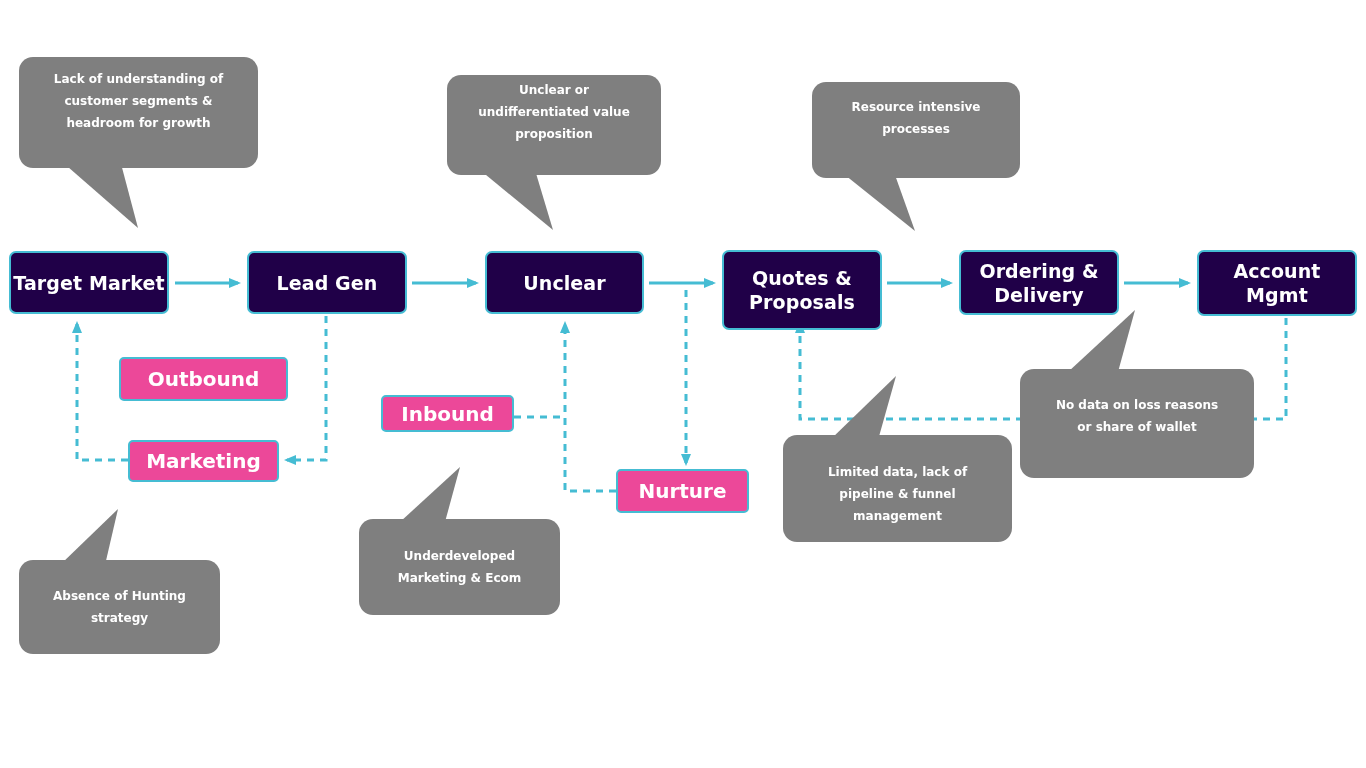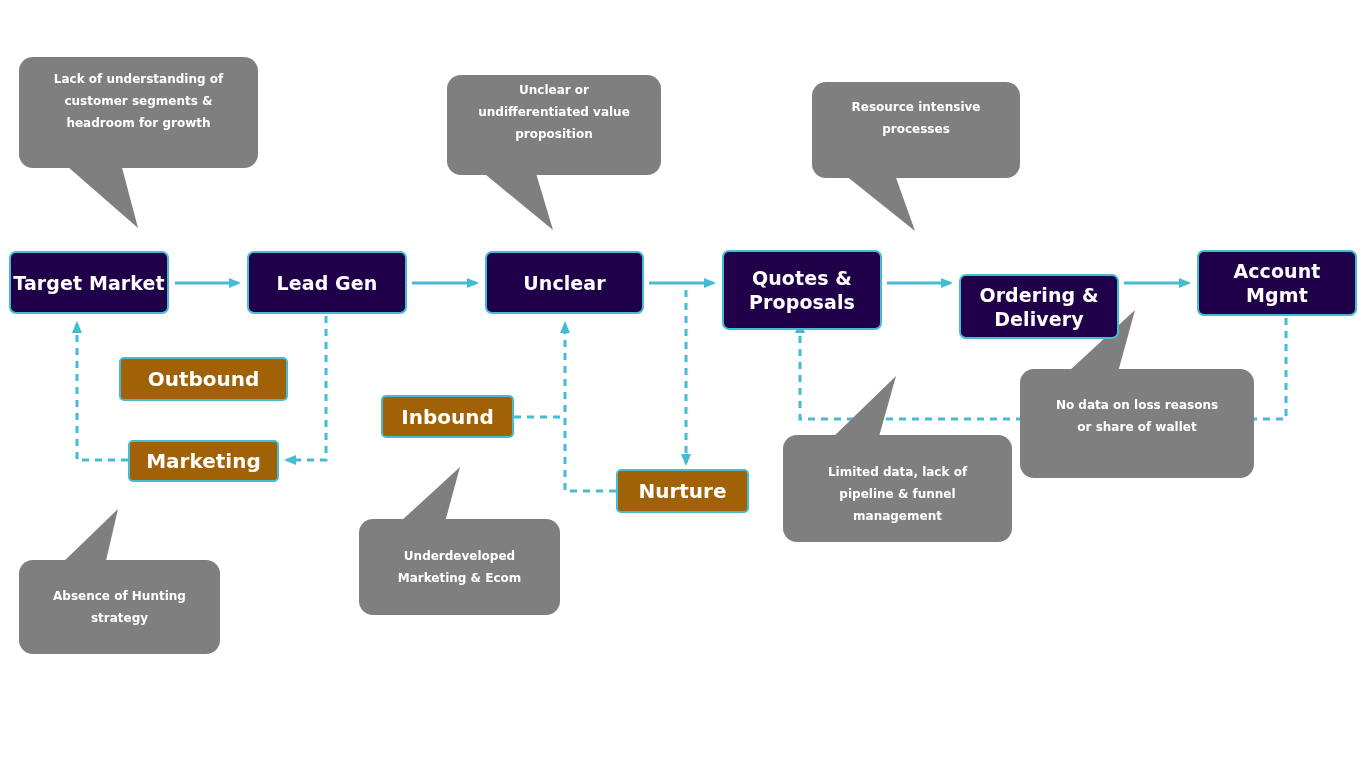--- a/index.html
+++ b/index.html
@@ -9,21 +9,21 @@
   .stage {
     position: absolute; z-index: 3;
     background: #200048; color: #ffffff;
     border: 2px solid #45bcd3; border-radius: 7px;
     box-sizing: border-box;
     display: flex; align-items: center; justify-content: center; text-align: center;
     font-weight: bold; font-size: 19px; line-height: 24px; letter-spacing: 0.1px;
   }
   .channel {
     position: absolute; z-index: 3;
-    background: #a16207; color: #ffffff;
+    background: #ec4899; color: #ffffff;
     border: 2px solid #45bcd3; border-radius: 5px;
     box-sizing: border-box;
     display: flex; align-items: center; justify-content: center; text-align: center;
     font-weight: bold; font-size: 20px;
   }
   .callout {
     position: absolute; z-index: 4;
     background: #7f7f7f; color: #ffffff;
     border-radius: 14px;
     box-sizing: border-box;
@@ -79,36 +79,36 @@
 <div class="stage" style="left:247px; top:251px; width:160px; height:63px;">
   <span>Lead Gen</span>
 </div>
 <div class="stage" style="left:485px; top:251px; width:159px; height:63px;">
   <span>Unclear</span>
 </div>
 <div class="stage" style="left:722px; top:250px; width:160px; height:80px;">
   <span style="white-space:pre-line;">Quotes &amp;
 Proposals</span>
 </div>
-<div class="stage" style="left:959px; top:250px; width:160px; height:65px;margin-top:24px;">
+<div class="stage" style="left:959px; top:250px; width:160px; height:65px;">
   <span style="white-space:pre-line;">Ordering &amp;
 Delivery</span>
 </div>
 <div class="stage" style="left:1197px; top:250px; width:160px; height:66px;">
   <span style="white-space:pre-line;">Account
 Mgmt</span>
 </div>
 
 <div class="channel" style="left:119px; top:357px; width:169px; height:44px;">
   <span>Outbound</span>
 </div>
 <div class="channel" style="left:128px; top:440px; width:151px; height:42px;">
   <span>Marketing</span>
 </div>
-<div class="channel" style="left:381px; top:395px; width:133px; height:43px;">
+<div class="channel" style="left:381px; top:395px; width:133px; height:37px;">
   <span>Inbound</span>
 </div>
 <div class="channel" style="left:616px; top:469px; width:133px; height:44px;">
   <span>Nurture</span>
 </div>
 
 <div class="callout" style="left:19px; top:57px; width:239px; height:111px; padding-bottom:24px;">
   <span>Lack of understanding of
 customer segments &amp;
 headroom for growth</span>

